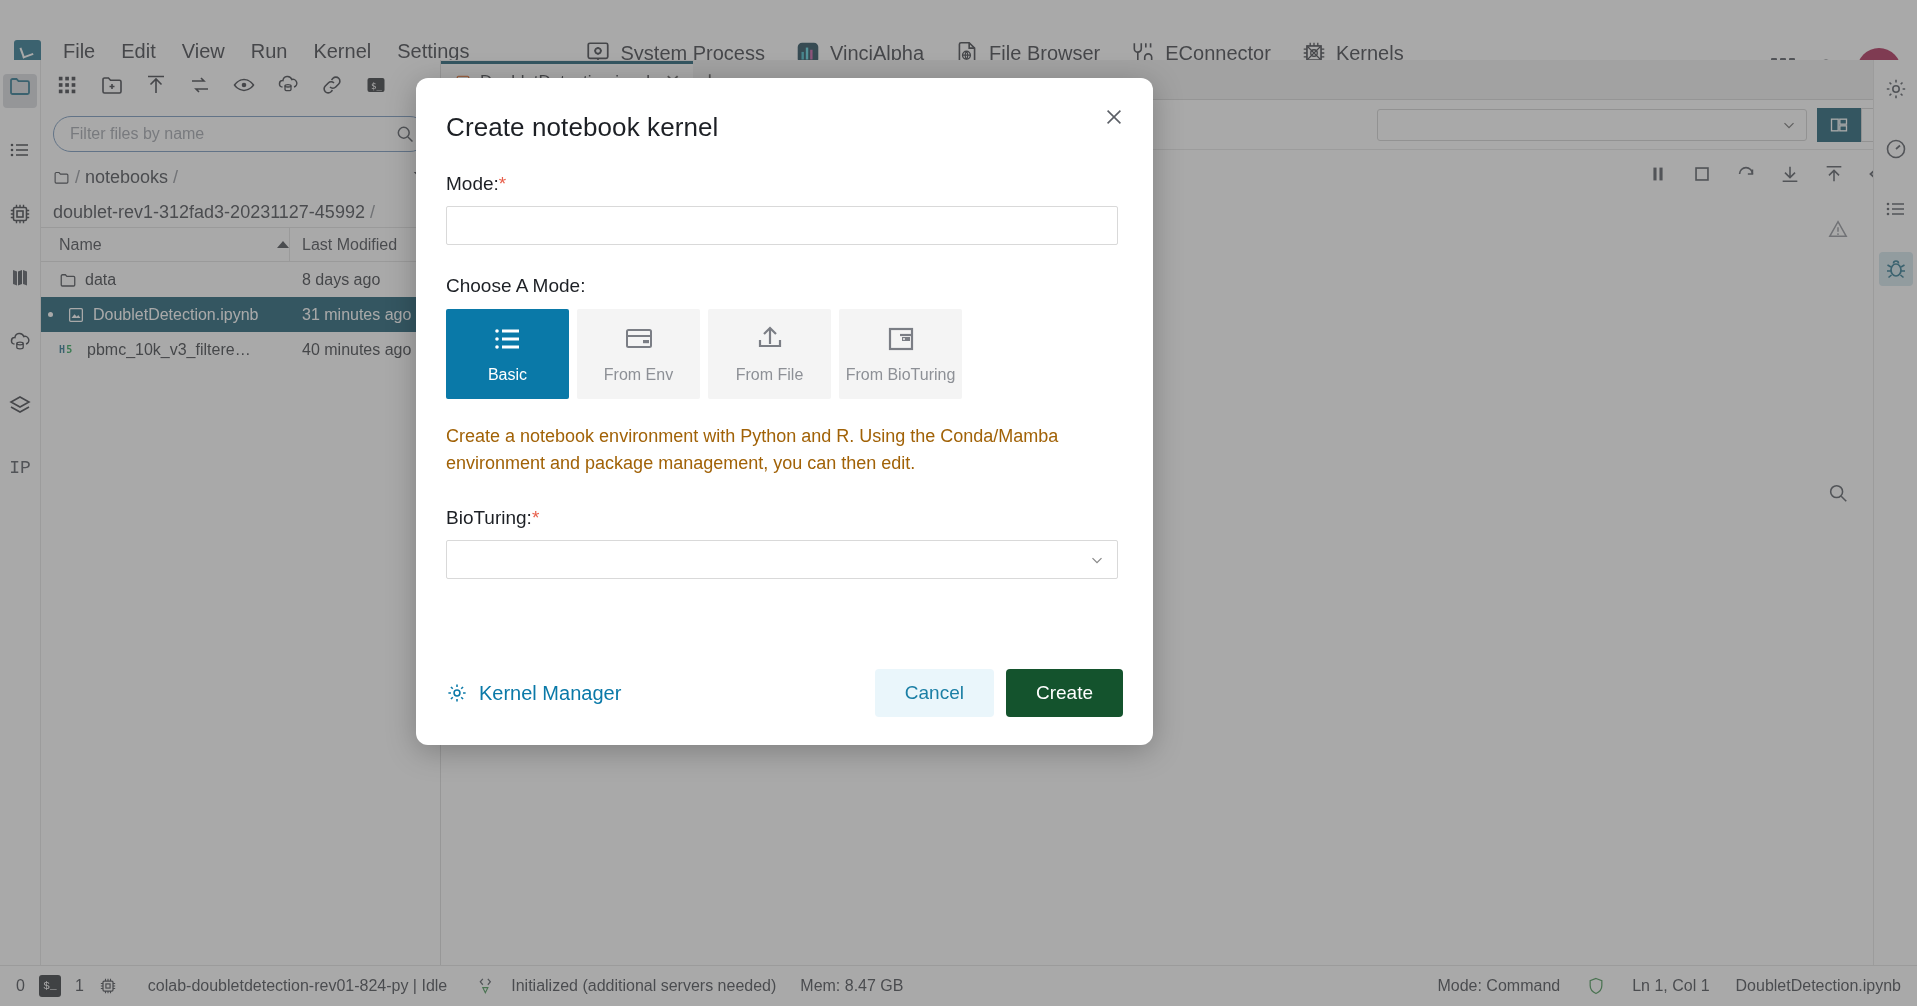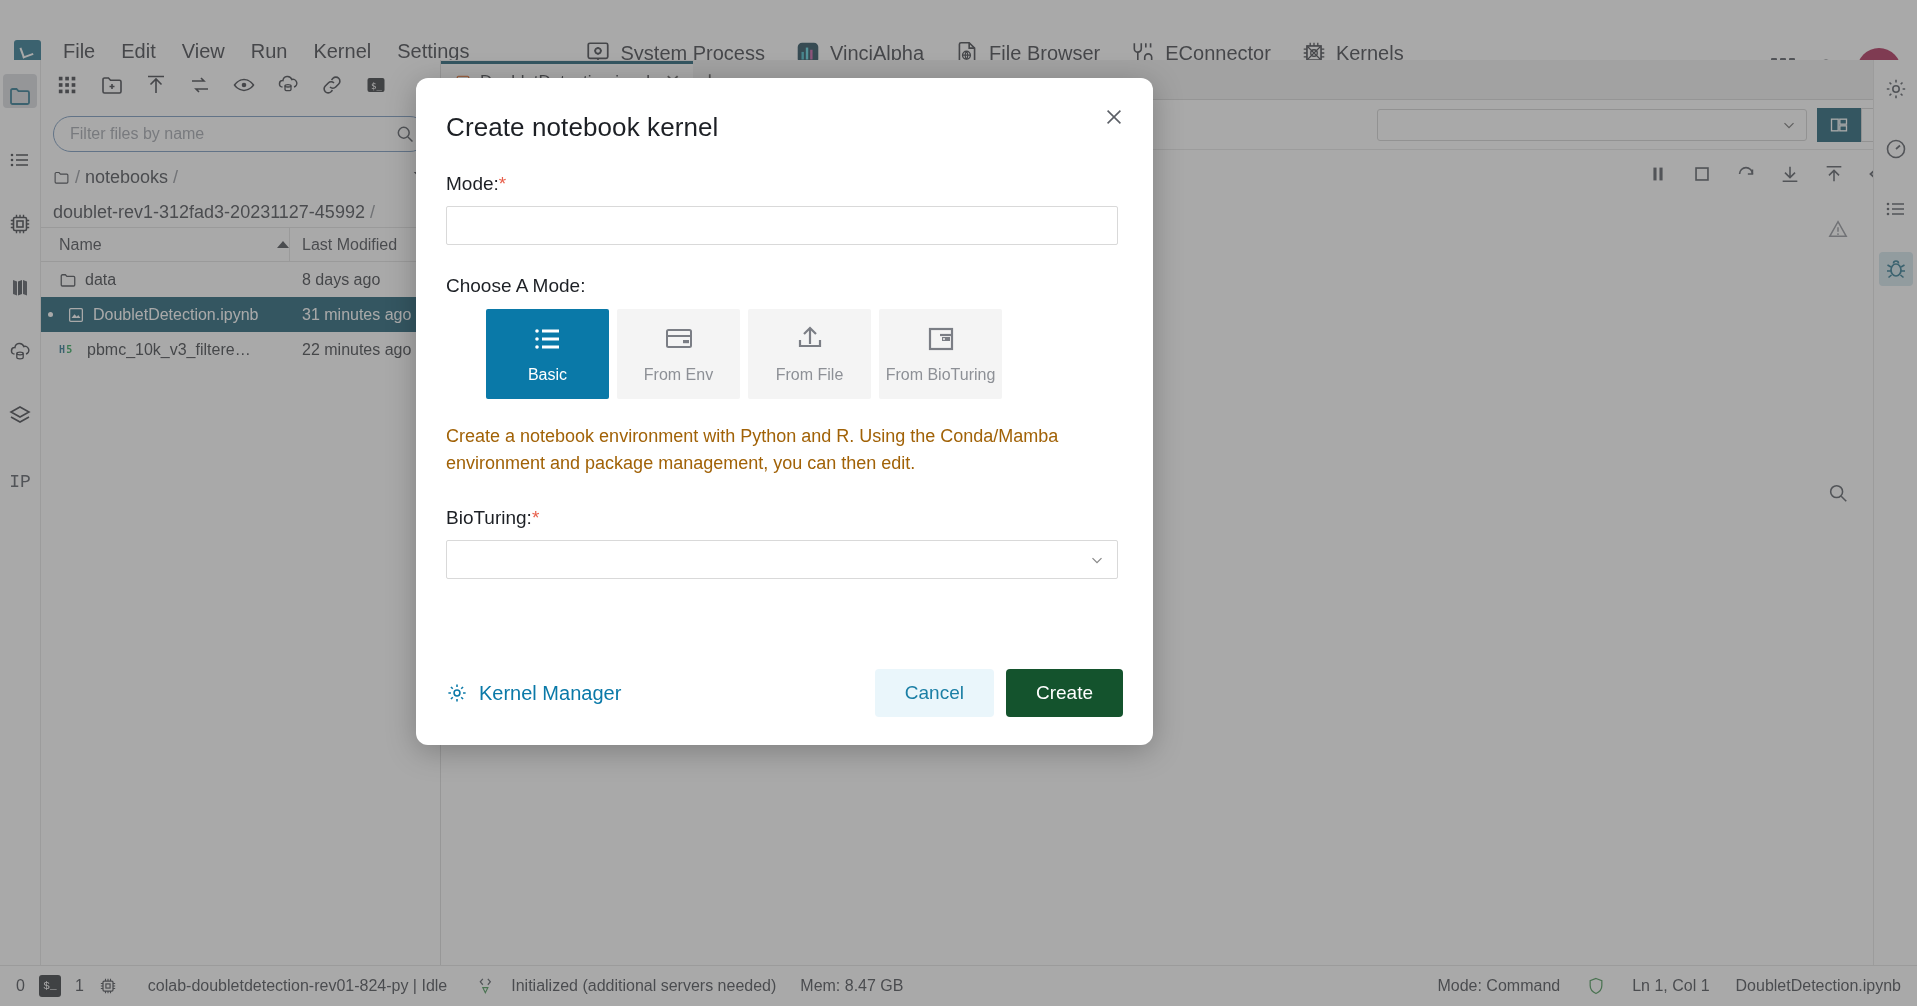--- a/index.html
+++ b/index.html
@@ -49,21 +49,21 @@
     display:flex;align-items:center;justify-content:center;font-size:19px;letter-spacing:.5px;
     cursor:pointer;
   }
 
   
   .rail {
     position:absolute; left:0; top:60px; bottom:41px; width:41px;
     background:#fff; border-right:1px solid #e4e4e4;
     display:flex; flex-direction:column; align-items:center; padding-top:14px; gap:30px;
   }
-  .rail-btn { width:34px;height:34px;display:flex;align-items:flex-end;justify-content:center;border-radius:4px;cursor:pointer;}
+  .rail-btn { width:34px;height:34px;display:flex;align-items:flex-start;justify-content:center;border-radius:4px;cursor:pointer;}
   .rail-btn.active { background:#d5d7db; }
 
   
   .fb {
     position:absolute; left:41px; top:60px; width:400px; bottom:41px;
     background:#fff; border-right:1px solid #d9d9d9; overflow:hidden;
   }
   .fb-toolbar { height:50px; display:flex; align-items:center; gap:10px; padding:0 10px; }
   .fb-tool { width:34px;height:34px;display:flex;align-items:center;justify-content:center;cursor:pointer;border-radius:4px;}
   .fb-filter {
@@ -151,21 +151,21 @@
   .text-input {
     margin-top:11px; width:672px; height:39px; border:1px solid #d9d9d9; border-radius:2px;
     padding:0 11px; font-size:16px; font-family:"Liberation Sans", sans-serif; color:#2f3238; outline:none;
   }
   .modes { display:flex; gap:8px; margin-top:12px; }
   .mode {
     width:123px; height:90px; background:#f4f4f4; border-radius:2px;
     display:flex; flex-direction:column; align-items:center; justify-content:center; gap:12px;
     cursor:pointer; color:#8d9096;
   }
-  .mode.active { background:#0a79a8; color:#fff;margin-left:40px; }
+  .mode.active { background:#0a79a8; color:#fff; }
   .mode-label { font-size:16px; }
   .mode-ico { height:30px; display:flex; align-items:center; justify-content:center; }
   .desc { margin-top:24px; width:620px; font-size:18px; line-height:1.5; color:#a16207; }
   .select-input {
     margin-top:11px; width:672px; height:39px; border:1px solid #d9d9d9; border-radius:2px;
     display:flex; align-items:center; justify-content:flex-end; padding-right:11px; cursor:pointer;
   }
   .modal-footer {
     position:absolute; left:30px; right:30px; bottom:26px; height:52px;
     display:flex; align-items:center;
@@ -418,21 +418,21 @@
       <div class="c2">31 minutes ago</div>
     </div>
     <div class="fb-row">
       <div class="c1">
         <svg width="20" height="14" viewBox="0 0 30 18" style="flex:none">
           <text x="0" y="14" font-size="15" font-family="monospace" font-weight="bold" fill="#1a6c86">H</text>
           <text x="11" y="14" font-size="15" font-family="monospace" font-weight="bold" fill="#18a04a">5</text>
         </svg>
         <span>pbmc_10k_v3_filtere…</span>
       </div>
-      <div class="c2">22 minutes ago</div>
+      <div class="c2">40 minutes ago</div>
     </div>
   </div>
 
   <div class="nb">
     <div class="nb-tabbar">
       <div class="nb-tab">
         <svg width="16" height="16" viewBox="0 0 24 24">
           <rect x="3.5" y="3.5" width="17" height="17" rx="1.5" fill="none" stroke="#e06c2a" stroke-width="2"></rect>
           <rect x="8" y="8" width="8" height="8" fill="#e06c2a"></rect>
         </svg>

